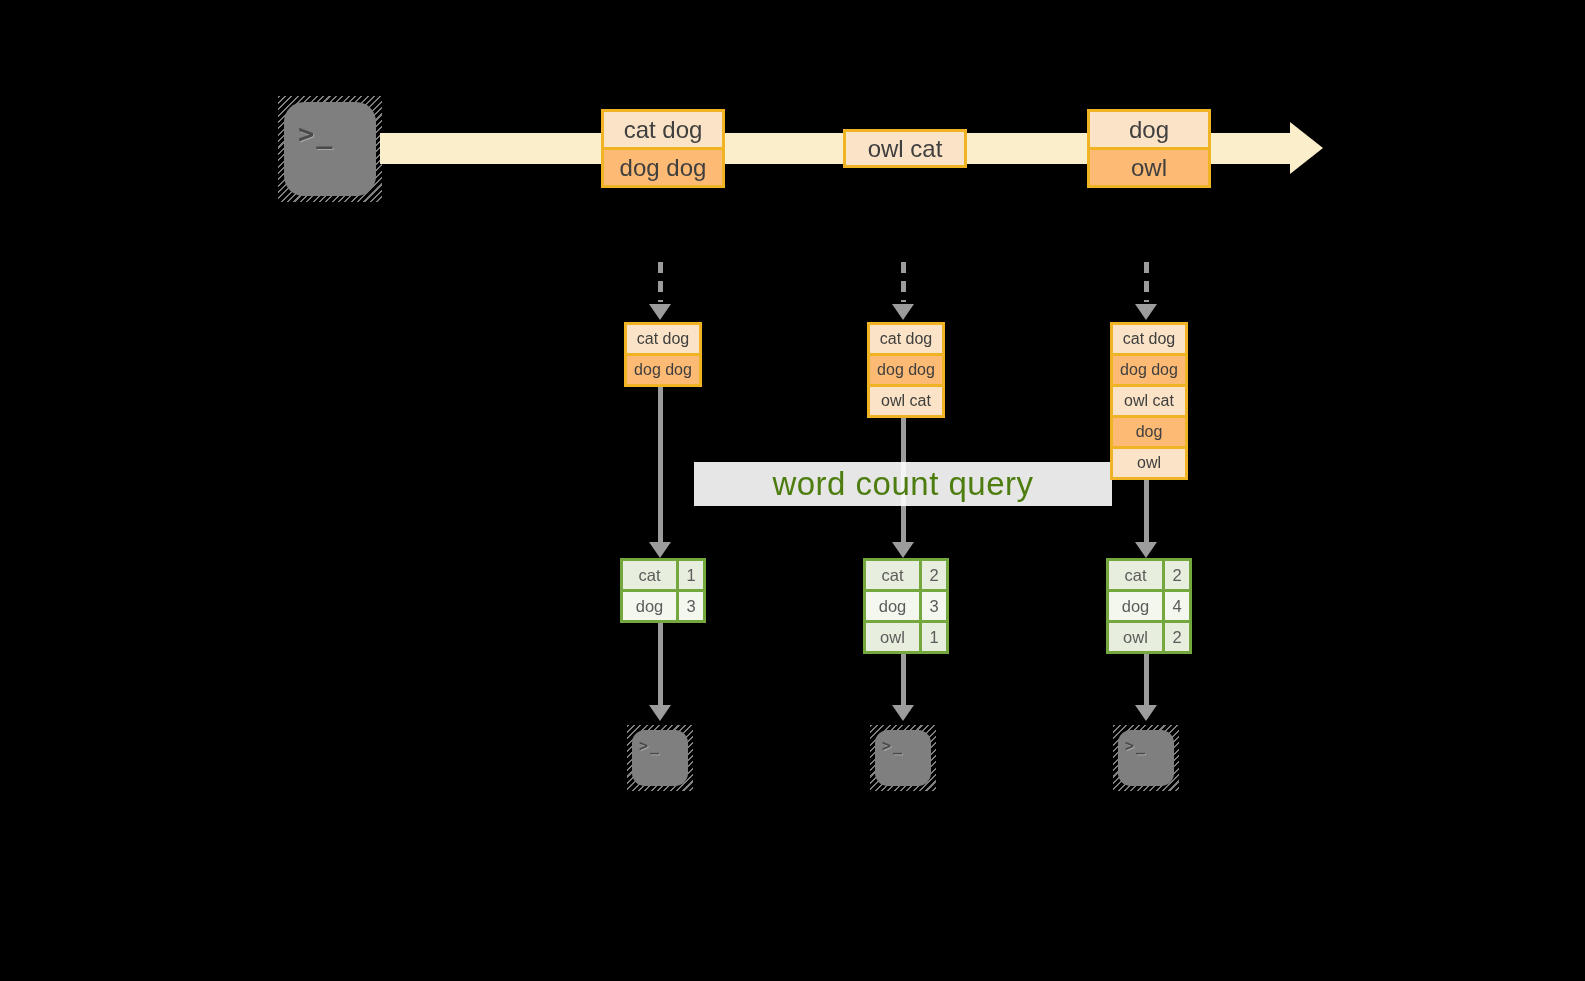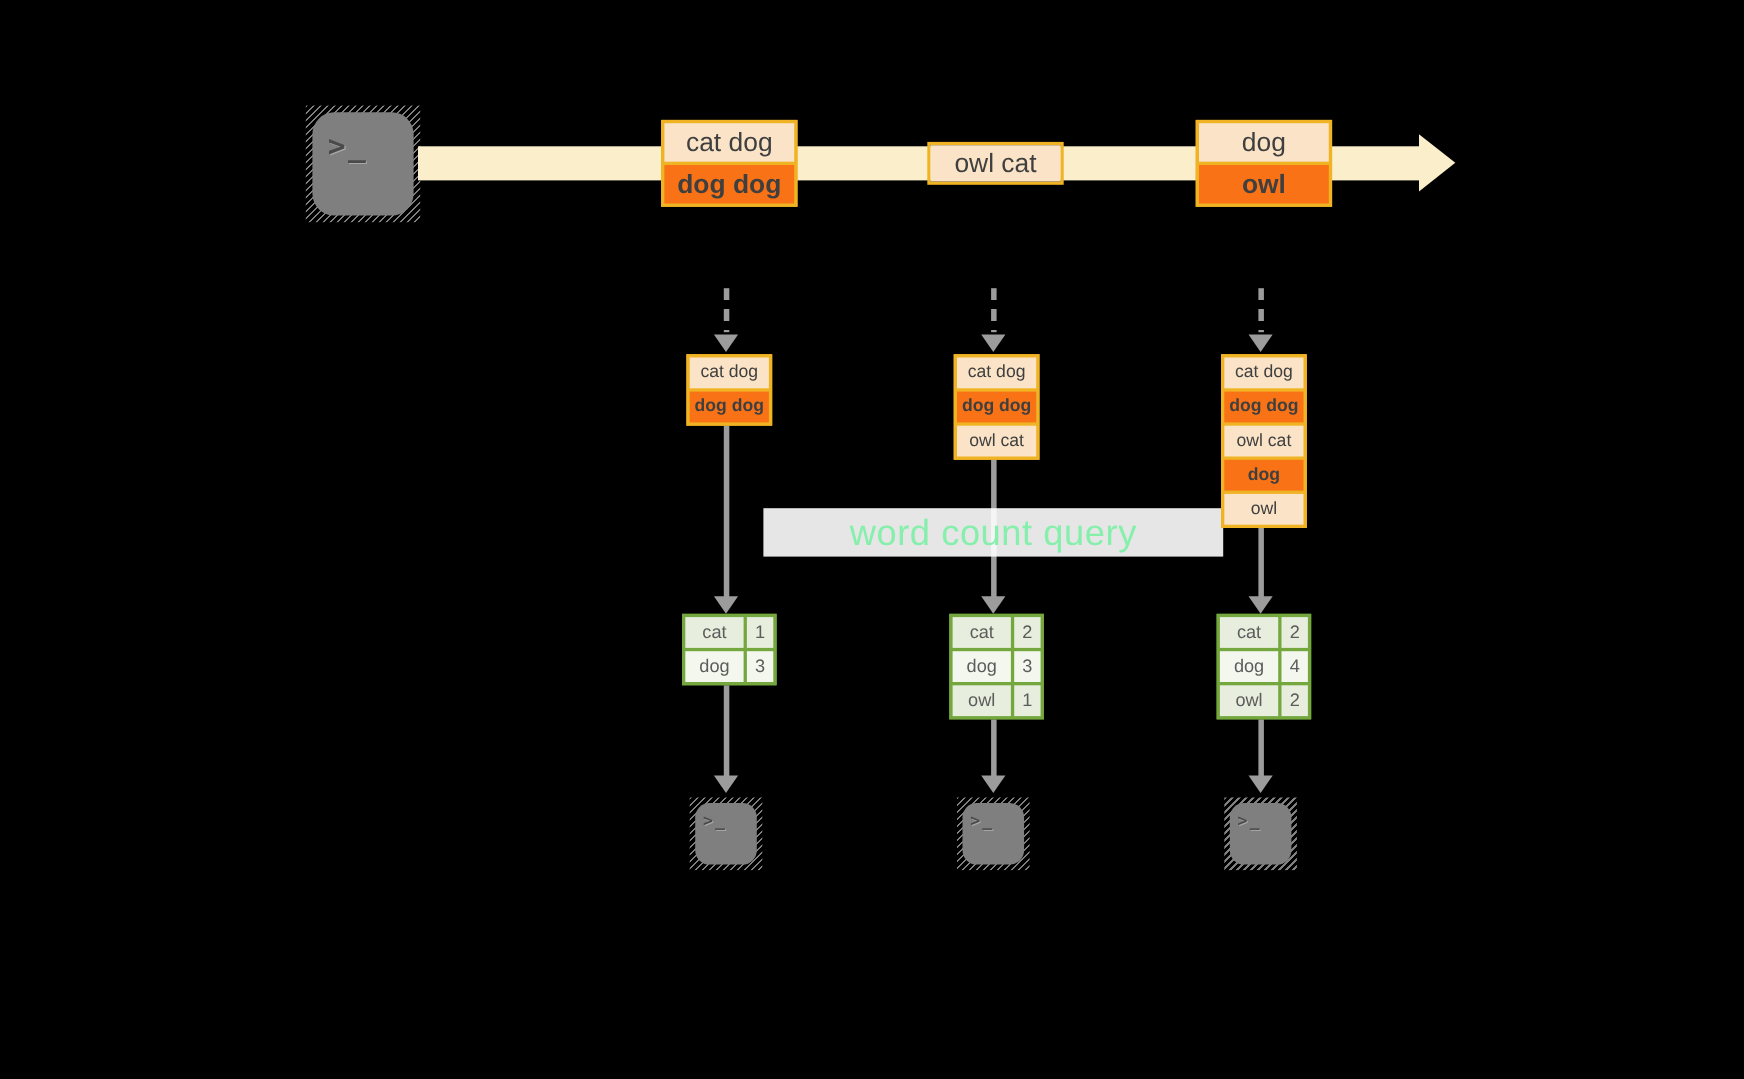--- a/index.html
+++ b/index.html
@@ -16,36 +16,36 @@
   
   .band{position:absolute;left:380px;top:133px;width:912px;height:31px;background:#faefca;z-index:1;}
   .band-head{position:absolute;left:1290px;top:122px;width:0;height:0;z-index:1;
       border-top:26px solid transparent;border-bottom:26px solid transparent;border-left:33px solid #faefca;}
 
   
   .obox{position:absolute;border:3px solid #f0b323;background:#f0b323;z-index:3;
         display:flex;flex-direction:column;gap:3px;}
   .orow{display:flex;align-items:center;justify-content:center;color:#3f3f3f;}
   .orow.dark{background:#fae3c6;}
-  .orow.lite{background:#f97316;font-weight:bold;}
+  .orow.lite{background:#fdba74;}
   .ebox .orow{height:35px;font-size:24px;}
   .ebox.single .orow{height:33px;}
   .stack{width:72px;}
   .stack .orow{height:28px;font-size:16px;}
 
   
   .aline{position:absolute;width:5px;background:#9c9c9c;z-index:1;}
   .aline.dashed{background:repeating-linear-gradient(to bottom,#9c9c9c 0 11px,rgba(0,0,0,0) 11px 19px);}
   .ahead{position:absolute;width:0;height:0;z-index:1;
       border-left:11px solid transparent;border-right:11px solid transparent;border-top:16px solid #9c9c9c;}
 
   
   .qlabel{position:absolute;left:694px;top:462px;width:418px;height:44px;z-index:2;
       background:rgba(255,255,255,.9);display:flex;align-items:center;justify-content:center;
-      color:#86efac;font-size:33px;font-weight:300;letter-spacing:.5px;}
+      color:#4d7c0f;font-size:33px;font-weight:300;letter-spacing:.5px;}
 
   
   .gtable{position:absolute;width:80px;background:#74a83f;border:3px solid #74a83f;z-index:3;
       display:grid;grid-template-columns:1fr 24px;gap:3px;}
   .gcell{height:28px;display:flex;align-items:center;justify-content:center;
       color:#5c5c5c;font-size:16.5px;}
   .gr-odd{background:#e7eedd;}
   .gr-even{background:#f4f7ee;}
 </style>
 </head>

